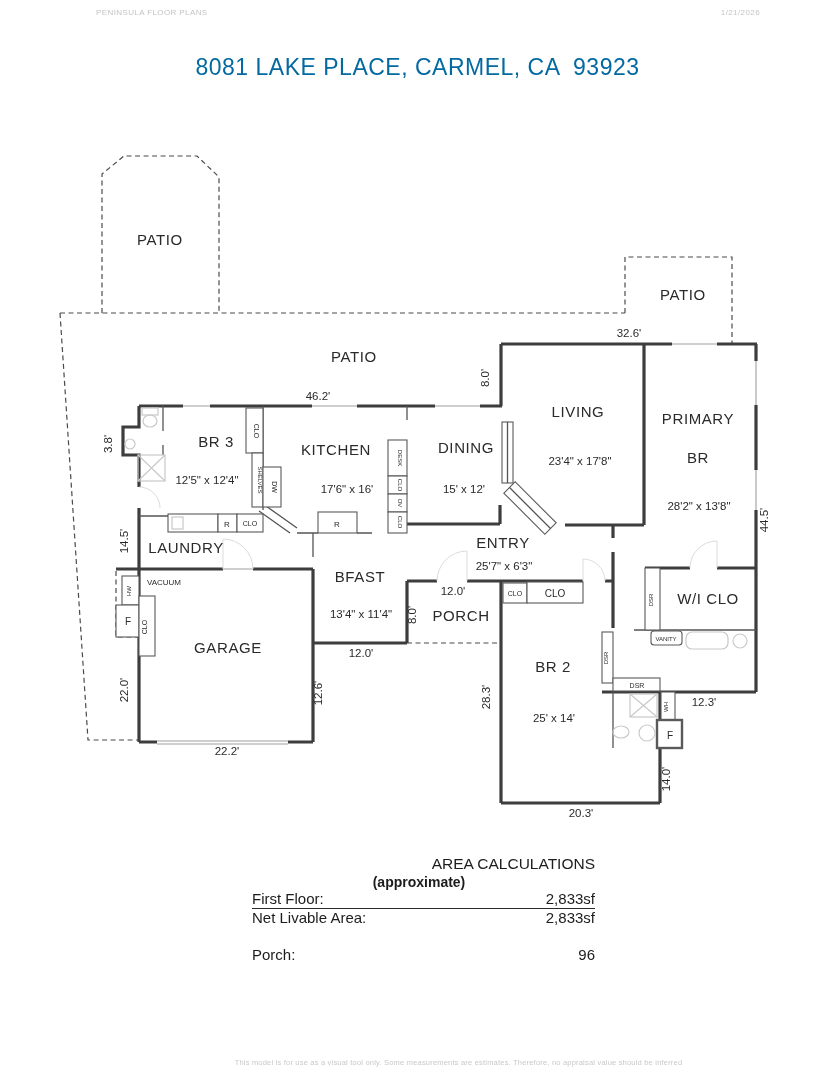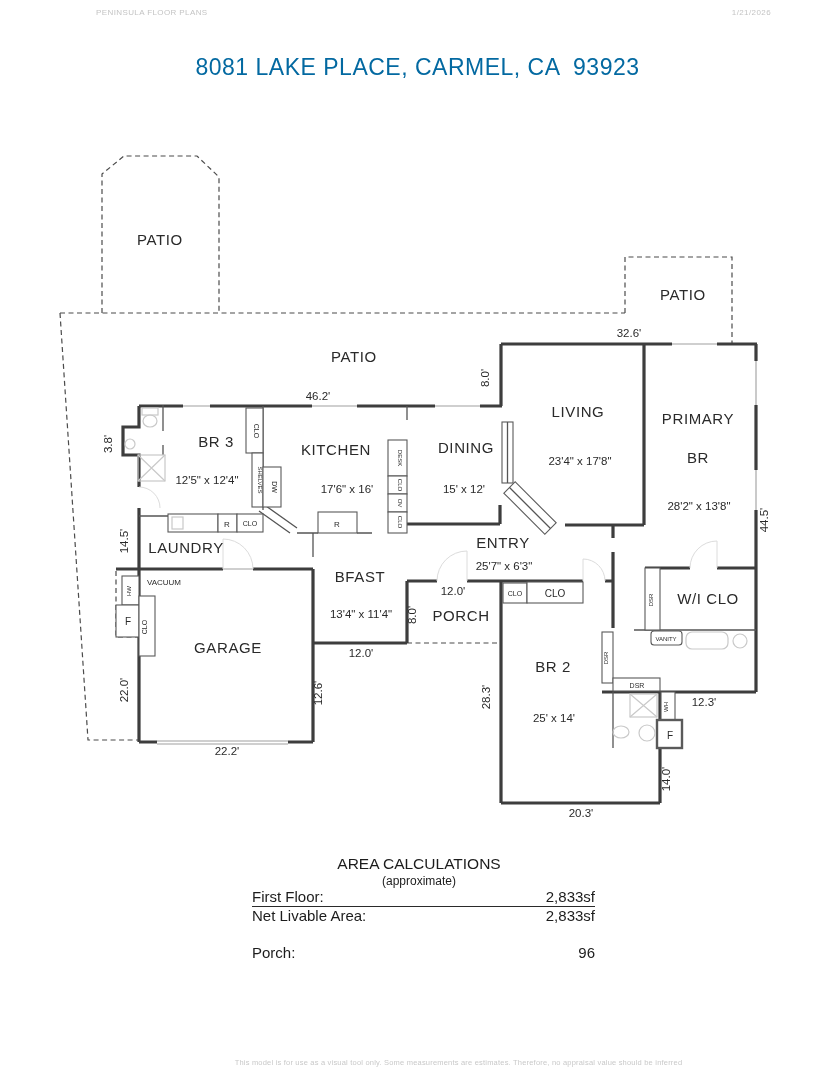--- a/index.html
+++ b/index.html
@@ -1,40 +1,40 @@
 <!DOCTYPE html>
 <html><head>
 <meta charset="utf-8">
 <style>
   html,body{margin:0;padding:0;background:#ffffff;}
   .page{position:relative;width:835px;height:1080px;background:#fff;overflow:hidden;
         font-family:"Liberation Sans", sans-serif;color:#1c1c1c;}
   .hdr{position:absolute;top:8px;font-size:8px;letter-spacing:.4px;color:#c4c4c4;}
   .hdr.brand{left:96px;}
-  .hdr.date{right:64px;}
+  .hdr.date{right:75px;}
   .title{position:absolute;top:54px;left:0;width:100%;text-align:center;
          font-size:23px;letter-spacing:.5px;color:#0369a1;white-space:pre;}
   svg{position:absolute;left:0;top:0;}
   svg text{font-family:"Liberation Sans", sans-serif;fill:#2a2a2a;}
   .rm{font-size:15px;letter-spacing:.6px;}
   .dm{font-size:11.5px;}
   .sm{font-size:7px;}
   .sm8{font-size:8px;}
   .sm10{font-size:10px;}
   .sm6{font-size:6px;}
   .w-thick{stroke:#3d3d3d;stroke-width:3.2;fill:none;}
   .w-thin{stroke:#555;stroke-width:1.3;fill:none;}
   .w-win{stroke:#9f9f9f;stroke-width:1.1;fill:none;}
   .dash{stroke:#4b4b4b;stroke-width:1.2;fill:none;stroke-dasharray:5 3.5;}
   .bx{stroke:#5a5a5a;stroke-width:1.1;fill:#fff;}
   .fx{stroke:#c9c9c9;stroke-width:1.2;fill:none;}
   .arc{stroke:#dcdcdc;stroke-width:1;fill:none;}
   .area-calc{position:absolute;left:243px;top:855px;width:352px;font-size:15px;}
-  .ac-title{text-align:center;font-size:15.5px;}
-  .ac-sub{text-align:center;font-size:12px;margin-top:1px;}
+  .ac-title{text-align:right;font-size:15.5px;}
+  .ac-sub{text-align:center;font-size:14px;margin-top:1px;font-weight:bold;}
   .ac-row{display:flex;justify-content:space-between;line-height:18px;margin-left:9px;}
   .ac-row.underlined{border-bottom:1.5px solid #2a2a2a;}
   .ac-gap{height:19px;}
   .disclaimer{position:absolute;top:1058px;left:0;width:100%;text-align:center;
               font-size:7.5px;color:#c9c9c9;letter-spacing:.2px;margin-left:41px;}
 </style>
 </head>
 <body>
 
 <div class="page">

